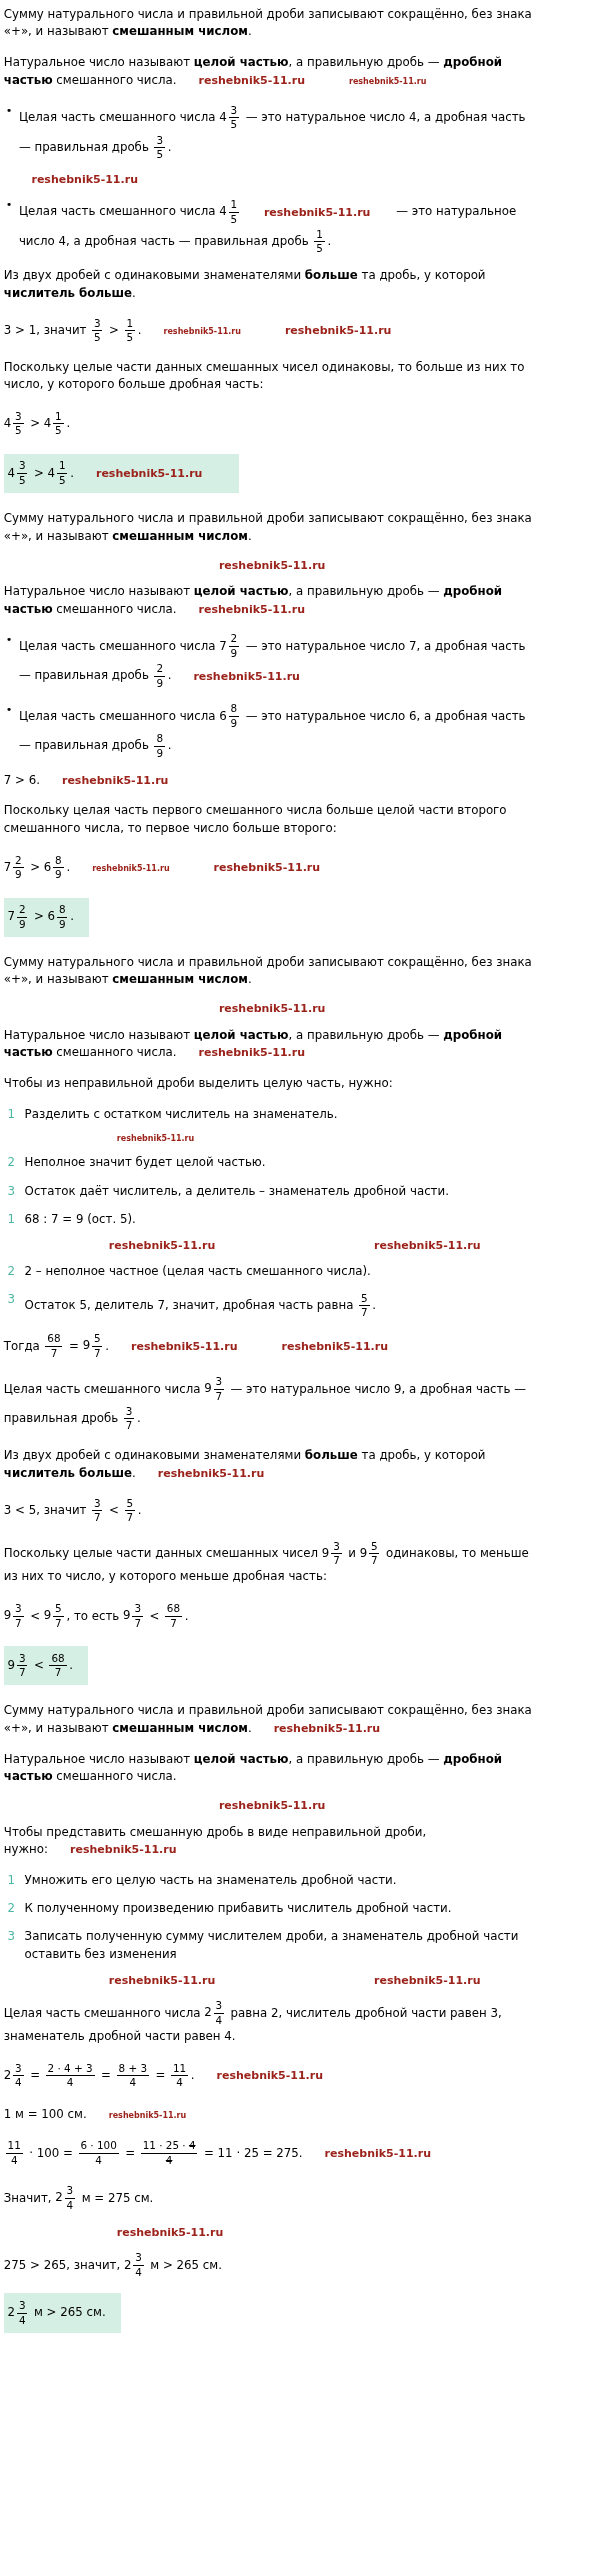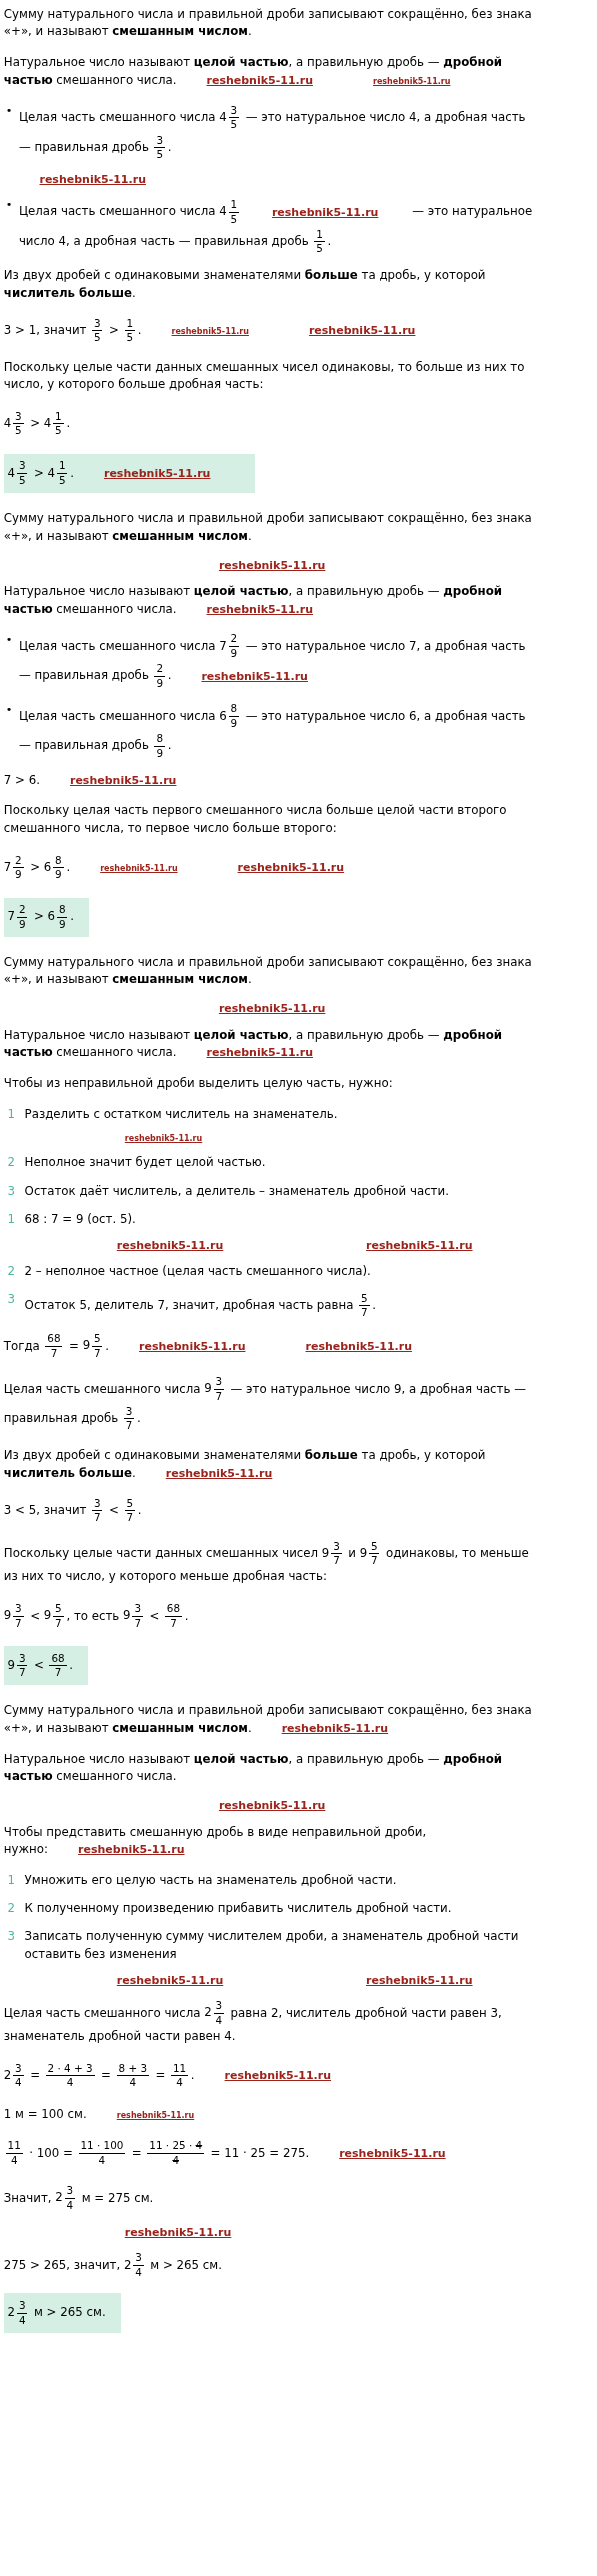--- a/index.html
+++ b/index.html
@@ -11,21 +11,21 @@
   .blk.bullet{display:flex;padding-left:1.9px;margin-bottom:10.4px;}
   .dot{flex:none;width:13.2px;font-size:11.3px;}
   .blk.step{display:flex;margin-bottom:10.4px;}
   .stepnum{flex:none;width:17px;color:#4db6a2;padding-left:3.8px;}
   .blk.bullet .ct,.blk.step .ct{display:block;flex:1;}
   .frac{display:inline-flex;flex-direction:column;align-items:center;vertical-align:middle;margin:0.9px 2.8px 0.9px 1.9px;font-size:10.4px;line-height:1.3;}
   .fn{border-bottom:0.9px solid #000;padding:0 1.9px;white-space:nowrap;text-align:center;}
   .fd{padding:0 1.9px;white-space:nowrap;text-align:center;}
   .cancel{text-decoration:line-through;}
   .mixed{display:inline-flex;align-items:center;vertical-align:middle;}
-  .wm{color:#9b231b;font-weight:700;font-size:11px;margin:0 30px;white-space:nowrap;text-decoration:underline;}
+  .wm{color:#9b231b;font-weight:700;font-size:11px;margin:0 22px;white-space:nowrap;}
   .wm.sm{font-size:8px;}
   .wmrow{display:flex;align-items:center;margin:0 0 11.3px;}
   .wmrow.center{justify-content:center;}
   .wmrow.left{padding-left:5.7px;}
   .wmrow.indent{padding-left:91px;}
   .wmrow.split{justify-content:space-between;padding:0 38px 0 83px;}
   .blk.highlight .ct{background:#d5efe5;display:inline-block;padding:4.7px 15px 4.7px 3.8px;}
   b{font-weight:700;}
 </style>
 </head>
@@ -314,21 +314,21 @@
             <span class="fd"><span>4</span></span>
           </span><span> = </span><span class="frac">
             <span class="fn"><span>11</span></span>
             <span class="fd"><span>4</span></span>
           </span><span>.</span><span class="wm">reshebnik5-11.ru</span></span></div>
       <div class="blk p"><span class="ct"><span>1 м = 100 см.</span><span class="wm sm">reshebnik5-11.ru</span></span></div>
       <div class="blk display"><span class="ct"><span class="frac">
             <span class="fn"><span>11</span></span>
             <span class="fd"><span>4</span></span>
           </span><span> · 100 = </span><span class="frac">
-            <span class="fn"><span>11 · 100</span></span>
+            <span class="fn"><span>6 · 100</span></span>
             <span class="fd"><span>4</span></span>
           </span><span> = </span><span class="frac">
             <span class="fn"><span>11 · 25 · </span><span class="cancel">4</span></span>
             <span class="fd"><span class="cancel">4</span></span>
           </span><span> = 11 · 25 = 275.</span><span class="wm">reshebnik5-11.ru</span></span></div>
       <div class="blk p"><span class="ct"><span>Значит, </span><span class="mixed">
             <span>2</span>
             <span class="frac">
               <span class="fn"><span>3</span></span>
               <span class="fd"><span>4</span></span>

